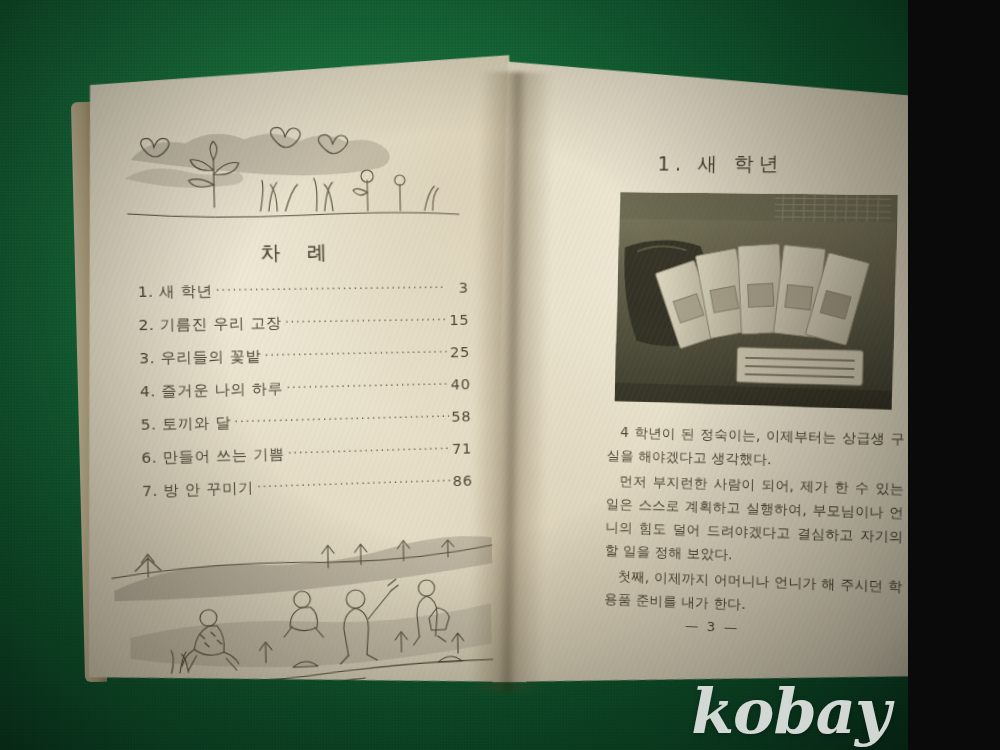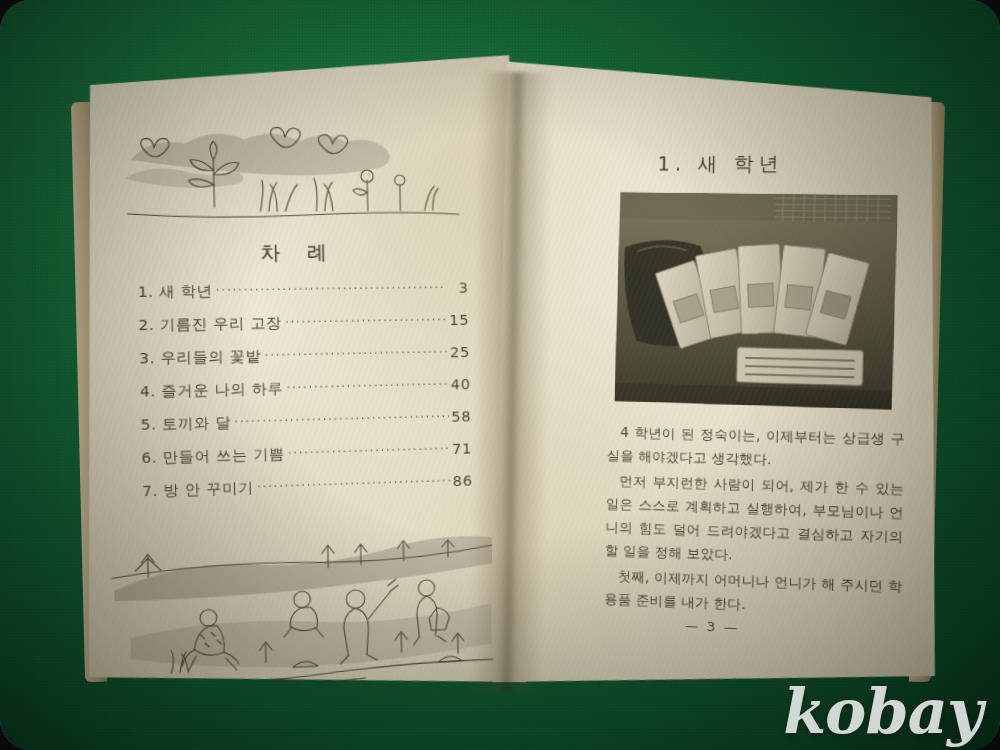--- a/index.html
+++ b/index.html
@@ -2,26 +2,25 @@
 <html><head>
 <meta charset="utf-8">
 <style>
   html, body {
     margin: 0;
     padding: 0;
     background: #0a0a0a;
   }
   #scene {
     position: relative;
-    width: 1000px;
+    width: 908px;
     height: 750px;
     overflow: hidden;
     font-family: "DejaVu Sans", sans-serif;
     background: #1d4ed8;
-    border-radius: 31px;
   }
   
   #felt {
     position: absolute;
     inset: 0;
     background:
       radial-gradient(ellipse at 30% 20%, #1d7b43 0%, #146436 45%, #0c4a27 100%);
   }
   #felt::after {
     content: "";

